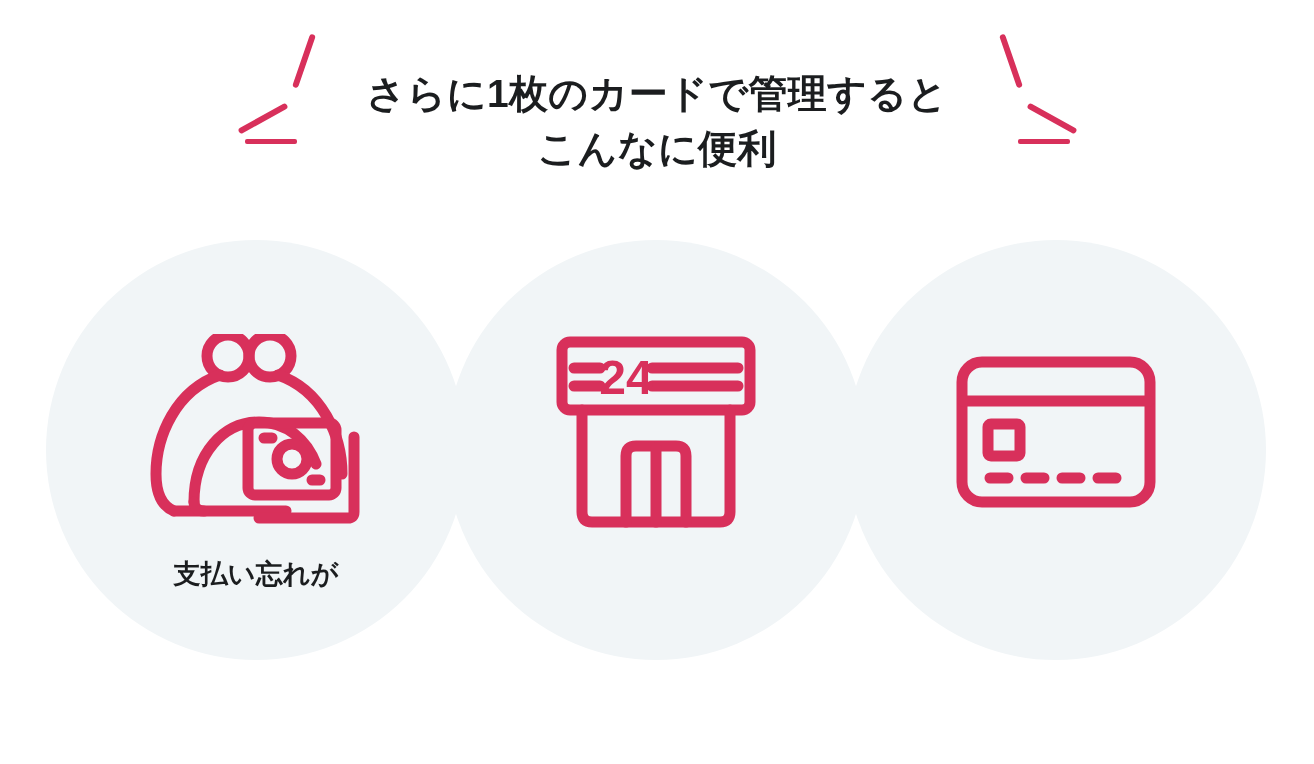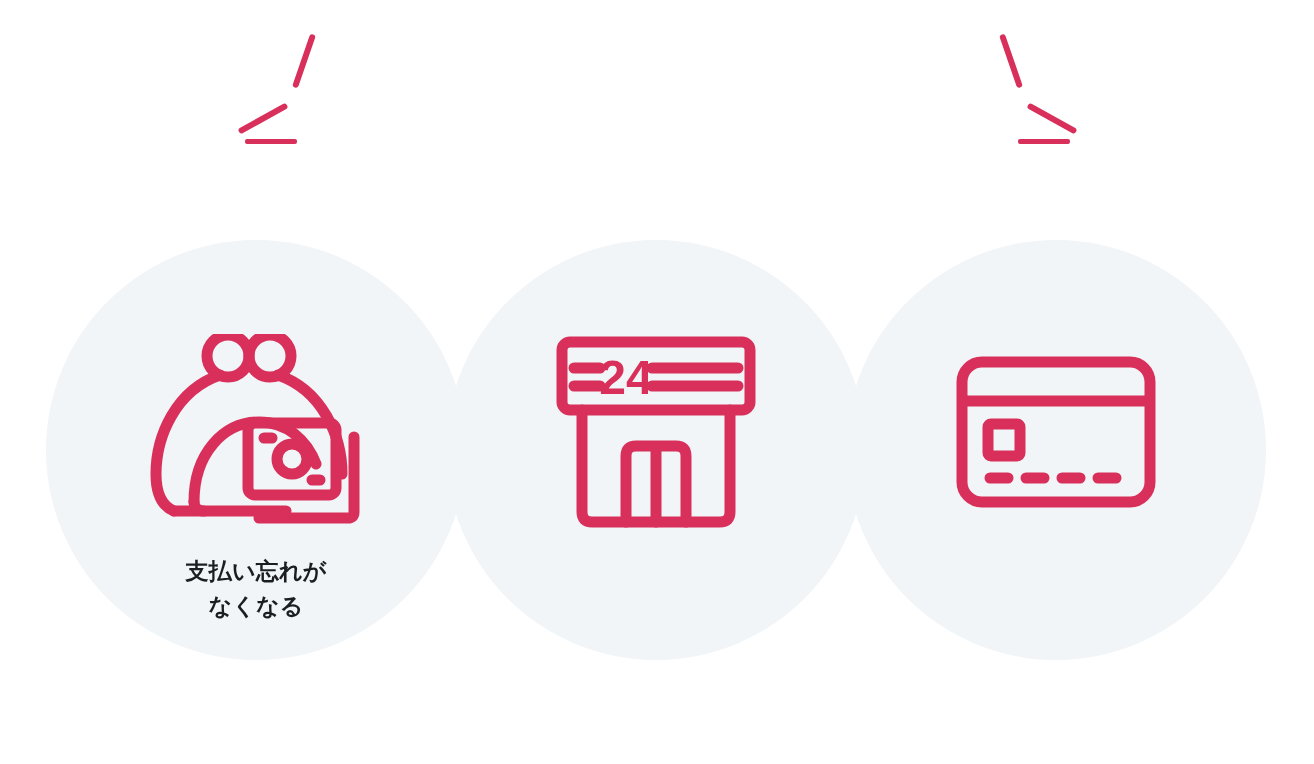--- a/index.html
+++ b/index.html
@@ -96,41 +96,45 @@
     height: 200px;
     display: flex;
     align-items: center;
     justify-content: center;
   }
   .icon-wrap svg { display: block; }
 
   .feature-caption {
     margin-top: 22px;
     text-align: center;
-    font-size: 23px;
+    font-size: 27px;
     font-weight: 700;
     line-height: 1.52;
     color: #1b1d1f;
     letter-spacing: 0.2px;
     white-space: nowrap;
   }
 </style>
 </head>
 <body>
 
 <div id="stage">
 
   <div class="spark spark-l1"></div>
   <div class="spark spark-l2"></div>
   <div class="spark spark-l3"></div>
 
   <div class="spark spark-r1"></div>
   <div class="spark spark-r2"></div>
   <div class="spark spark-r3"></div>
 
+  <div class="heading-block">
+    <div class="heading-line">さらに1枚のカードで管理すると</div>
+    <div class="heading-line">こんなに便利</div>
+  </div>
 
   <div class="features">
 
     <div class="feature feature-1">
       <div class="feature-circle"></div>
       <div class="feature-inner">
         <div class="icon-wrap">
           <svg width="216" height="196" viewBox="0 0 216 196" fill="none" stroke="#d8305b" stroke-width="11" stroke-linecap="round" stroke-linejoin="round" aria-hidden="true">
 
             <circle cx="80" cy="22" r="21"></circle>
@@ -146,21 +150,20 @@
             <path d="M206 103 L206 178 Q206 184 200 184 L111 184"></path>
 
             <rect x="100" y="89" width="88" height="72" rx="7"></rect>
             <circle cx="144" cy="125" r="15"></circle>
             <path d="M116 104 L124 104"></path>
             <path d="M164 146 L172 146"></path>
           </svg>
         </div>
         <div class="feature-caption">
           <div>支払い忘れが</div>
-          <div>なくなる</div>
         </div>
       </div>
     </div>
 
     <div class="feature feature-2">
       <div class="feature-circle"></div>
       <div class="feature-inner">
         <div class="icon-wrap">
           <svg width="200" height="192" viewBox="0 0 200 192" fill="none" stroke="#d8305b" stroke-width="11" stroke-linecap="round" stroke-linejoin="round" aria-hidden="true">
 

